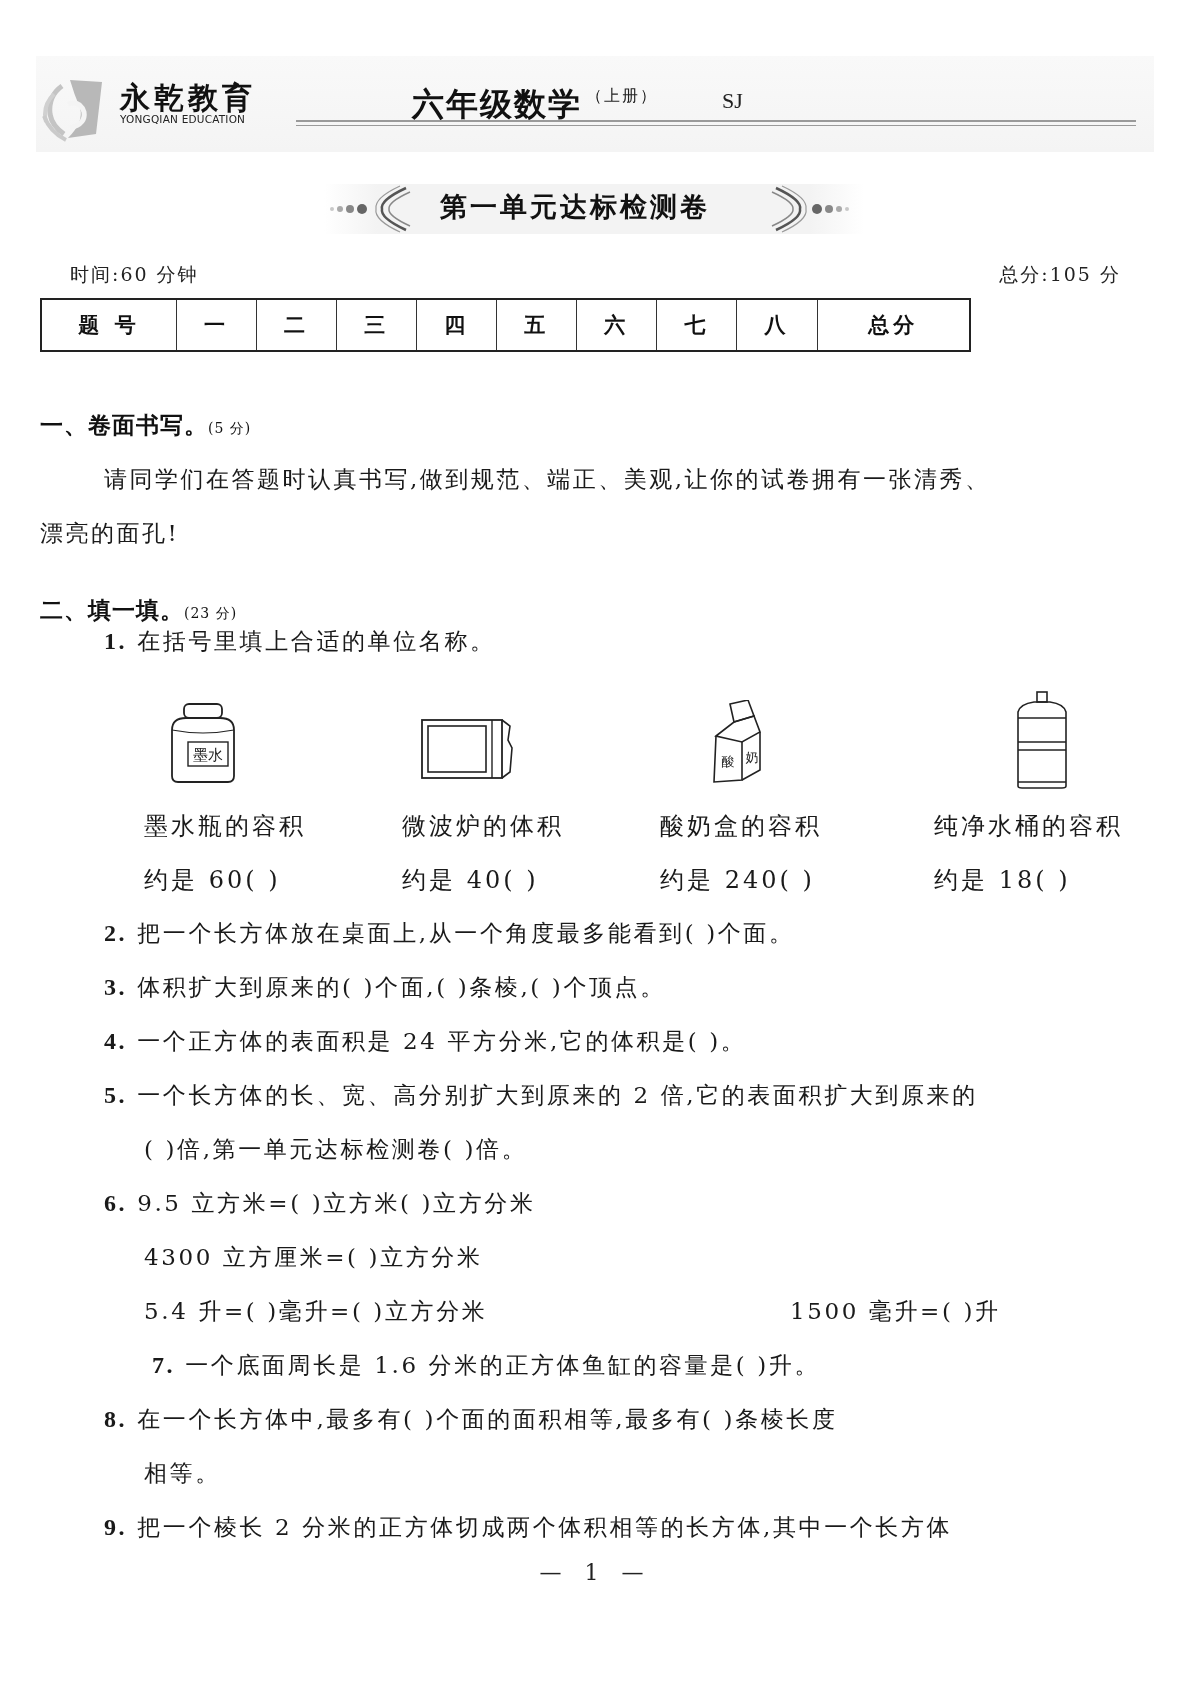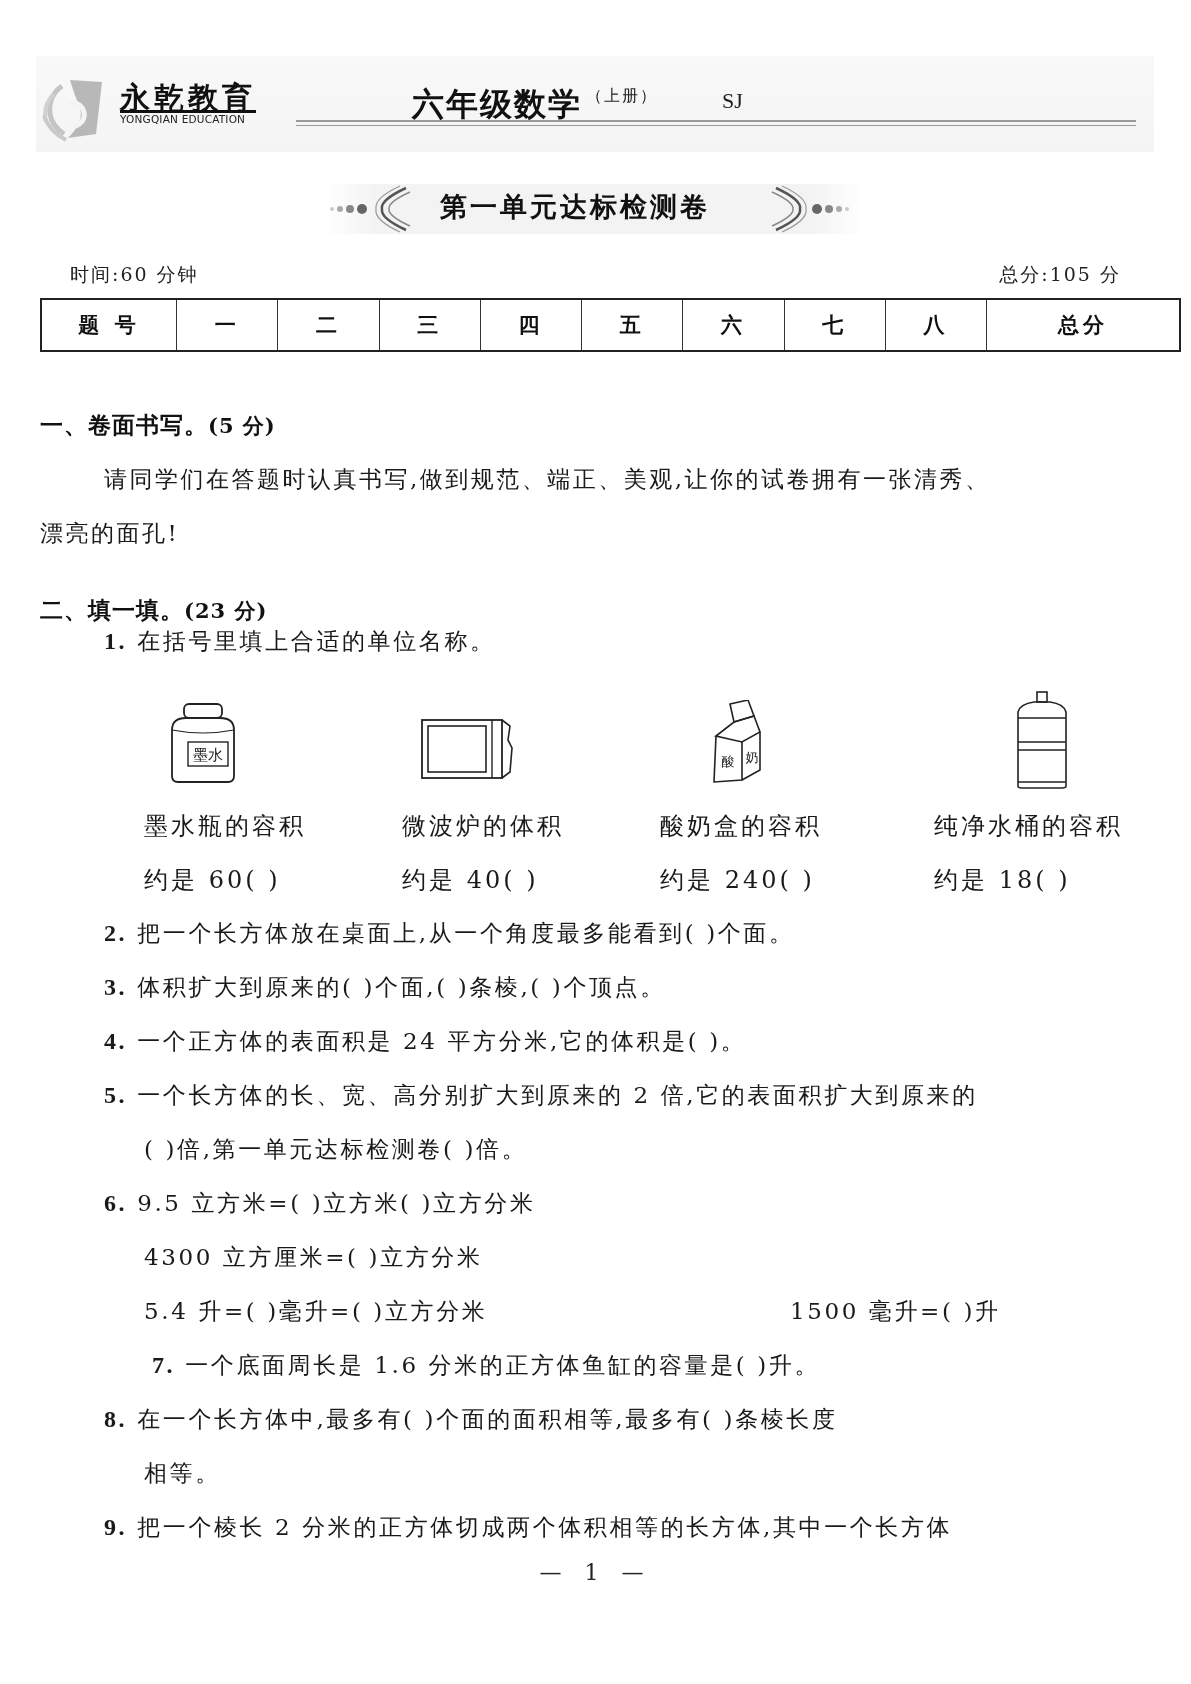--- a/index.html
+++ b/index.html
@@ -9,21 +9,21 @@
   }
   .abs { position: absolute; }
   
   .header-band {
     left: 36px; top: 56px; width: 1118px; height: 96px;
     background: linear-gradient(180deg, #f9f9f9 0%, #f4f4f4 100%);
   }
   .logo-mark { left: 40px; top: 74px; width: 68px; height: 70px; }
   .logo-cn {
     left: 120px; top: 78px; font-family: "DejaVu Serif", serif; font-size: 30px;
-    font-weight: bold; letter-spacing: 4px; color: #111; text-decoration: underline;
+    font-weight: bold; letter-spacing: 4px; color: #111;
   }
   .logo-en {
     left: 120px; top: 113px; font-family: "DejaVu Sans", sans-serif; font-size: 10.5px;
     color: #222; letter-spacing: 0.2px;
   }
   .book-title {
     left: 412px; top: 83px; font-family: "DejaVu Sans", sans-serif; font-size: 32px;
     font-weight: bold; color: #111; letter-spacing: 2px;
   }
   .book-volume {
@@ -45,35 +45,35 @@
   .dot { border-radius: 50%; background: #777; }
   .unit-title {
     left: 440px; top: 189px; font-family: "DejaVu Sans", sans-serif; font-size: 27px;
     font-weight: bold; color: #111; letter-spacing: 3px;
   }
   
   .meta-left { left: 70px; top: 262px; font-size: 19px; color: #222; letter-spacing: 2px; }
   .meta-right { right: 70px; top: 262px; font-size: 19px; color: #222; letter-spacing: 2px; }
   
   table.score {
-    position: absolute; left: 40px; top: 298px; width: 1141px;
+    position: absolute; left: 40px; top: 298px; width: 931px;
     border-collapse: collapse; border: 2px solid #222;
   }
   table.score td {
     border: 1.4px solid #333; height: 48px; text-align: center; vertical-align: middle;
     font-family: "DejaVu Sans", sans-serif; font-weight: bold; font-size: 21px; color: #111;
     letter-spacing: 4px;
   }
   table.score td.first { width: 132px; }
   
   .sec {
     left: 40px; font-family: "DejaVu Sans", sans-serif; font-weight: bold;
     font-size: 23px; color: #111; letter-spacing: 1px;
   }
-  .sec .pts { font-family: "DejaVu Serif", serif; font-weight: bold; font-size: 21px; }
+  .sec .pts { font-family: "DejaVu Serif", serif; font-weight: normal; font-size: 14px; }
   .para { font-size: 23px; color: #1a1a1a; letter-spacing: 2.5px; white-space: nowrap; }
   .qnum { font-family: "Liberation Serif", serif; font-weight: bold; font-size: 24px; margin-right: 10px; }
   .q { left: 104px; font-size: 23px; letter-spacing: 2.6px; white-space: nowrap; color: #1a1a1a; }
   .q-cont { left: 144px; font-size: 23px; letter-spacing: 2.6px; white-space: nowrap; color: #1a1a1a; }
   .item-img { width: 90px; height: 90px; }
   .item-cap { font-size: 24px; letter-spacing: 3px; white-space: nowrap; color: #1a1a1a; }
   .page-num { left: 0; width: 1191px; top: 1560px; text-align: center; font-size: 22px; color: #222; letter-spacing: 8px; }
 </style>
 </head>
 <body>

